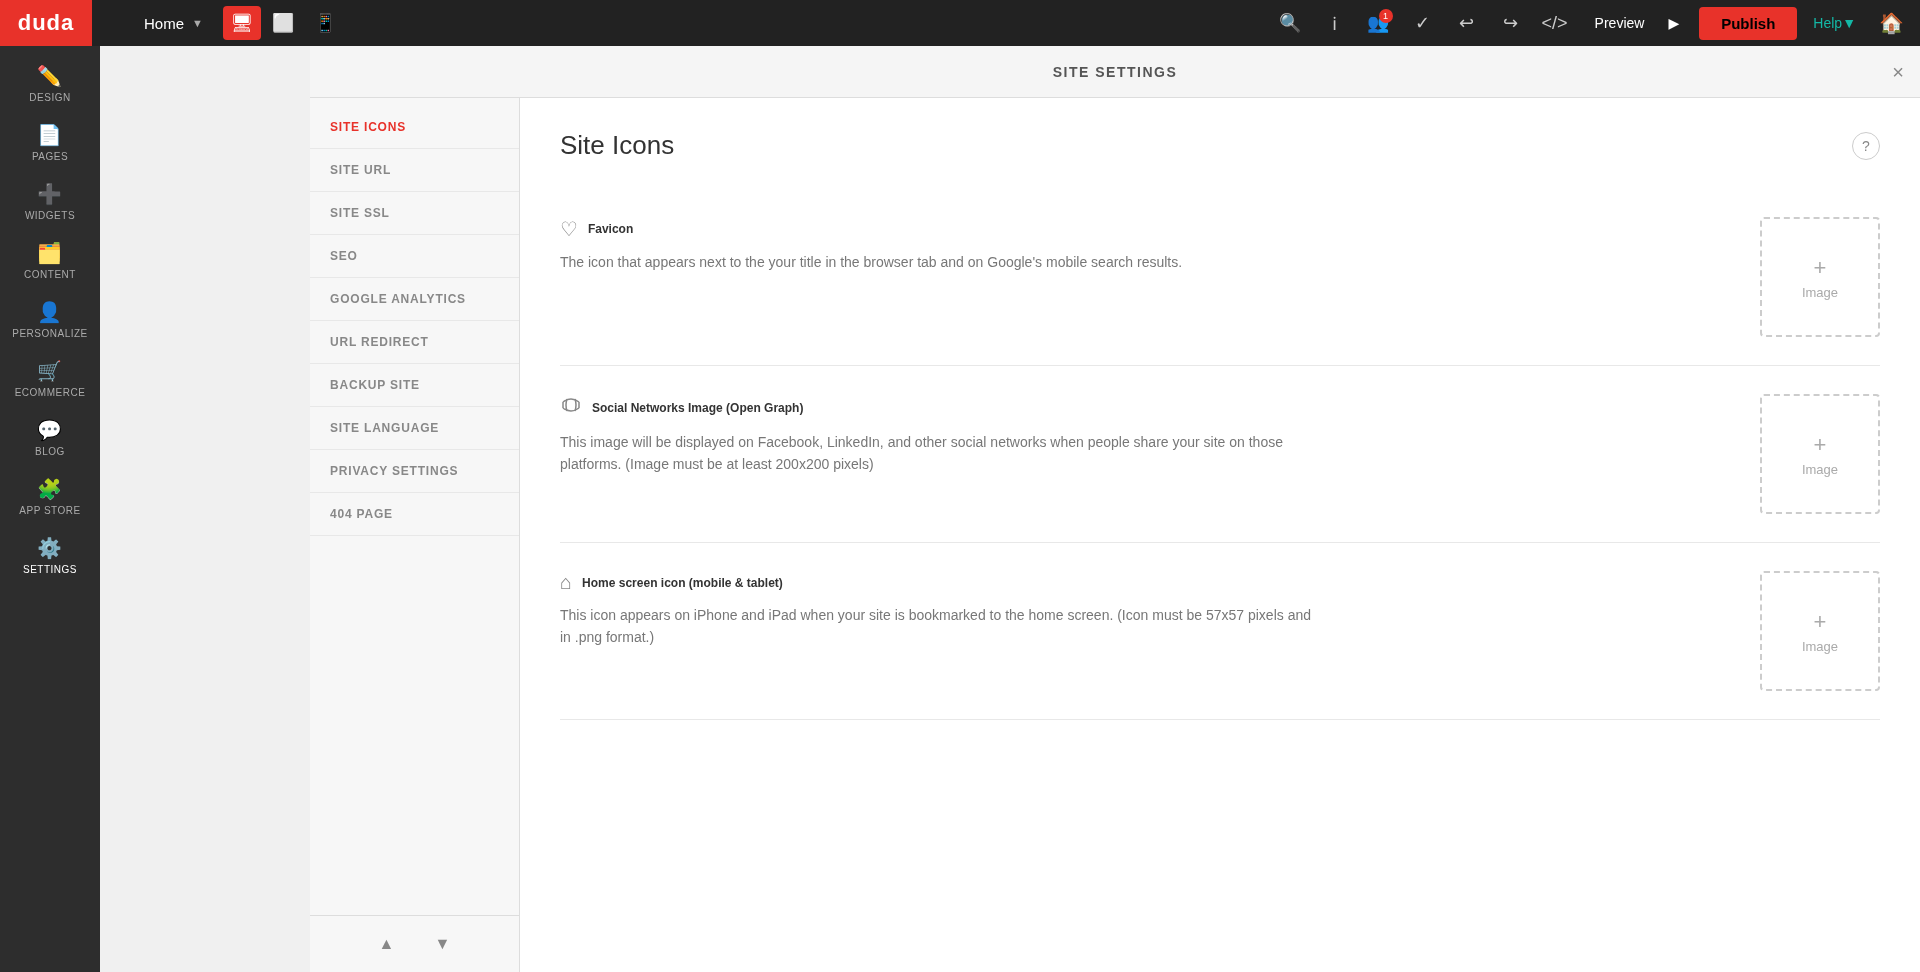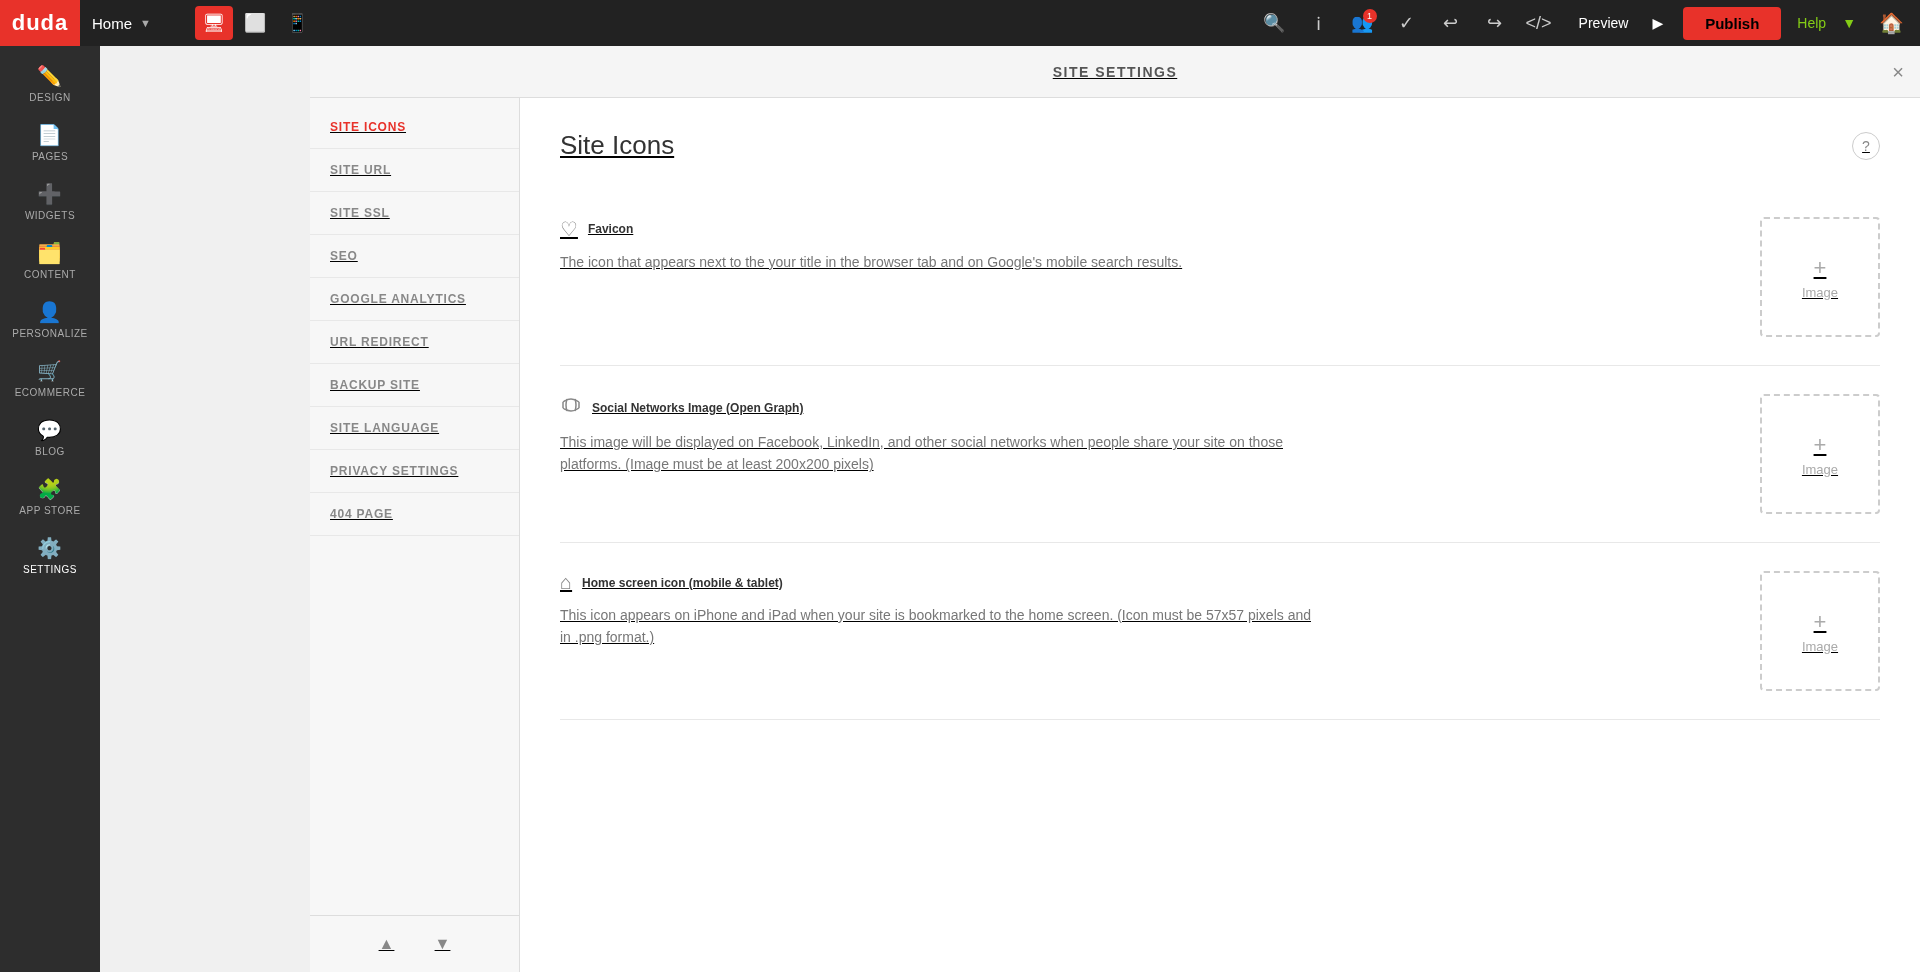--- a/index.html
+++ b/index.html
@@ -4,26 +4,26 @@
   <style>
     * { box-sizing: border-box; margin: 0; padding: 0; }
     body { font-family: 'Segoe UI', Arial, sans-serif; background: #f0f0f0; width: 1920px; height: 972px; overflow: hidden; }
 
     
     .topnav {
       position: fixed; top: 0; left: 0; right: 0; height: 46px;
       background: #222; display: flex; align-items: center; z-index: 100;
     }
     .topnav-logo {
-      width: 80px; height: 46px; background: #e8322a;
+      width: 92px; height: 46px; background: #e8322a;
       display: flex; align-items: center; justify-content: center;
       flex-shrink: 0;
     }
     .logo-text { color: white; font-size: 22px; font-weight: 700; letter-spacing: 1px; }
-    .topnav-center { display: flex; align-items: center; flex: 1; padding: 0 0; gap: 24px; }
+    .topnav-center { display: flex; align-items: center; flex: 1; padding: 0 0; gap: 0; margin-left: 40px; }
     .page-selector {
       display: flex; align-items: center; gap: 8px; color: white; font-size: 15px;
       padding: 6px 12px; border-radius: 4px; cursor: pointer;
     }
     .chevron-down { font-size: 11px; color: #aaa; }
     .device-icons { display: flex; gap: 4px; margin-left: 8px; }
     .device-btn {
       width: 38px; height: 34px; display: flex; align-items: center; justify-content: center;
       border-radius: 4px; cursor: pointer; color: #aaa; font-size: 18px;
     }
@@ -40,21 +40,21 @@
     }
     .preview-btn {
       display: flex; align-items: center; gap: 24px; padding: 7px 16px;
       color: white; font-size: 14px; cursor: pointer; border-radius: 4px;
     }
     .publish-btn {
       background: #e8322a; color: #000000; border: none; padding: 8px 22px;
       border-radius: 4px; font-size: 15px; font-weight: 600; cursor: pointer;
     }
     .help-btn {
-      display: flex; align-items: flex-start; gap: 16px; color: #84cc16; font-size: 14px;
+      display: flex; align-items: flex-start; gap: 0; color: #14b8a6; font-size: 14px;
       padding: 7px 12px; border-radius: 4px; cursor: pointer;
     }
     .home-btn {
       width: 40px; height: 40px; display: flex; align-items: center; justify-content: center;
       color: #ccc; font-size: 20px; cursor: pointer;
     }
 
     
     .leftnav {
       position: fixed; top: 46px; left: 0; width: 100px; bottom: 0;
@@ -86,21 +86,21 @@
       padding: 12px 0; border-top: 1px solid #ddd; background: #f7f7f7;
     }
     .nav-arrow {
       width: 32px; height: 32px; display: flex; align-items: center; justify-content: center;
       font-size: 16px; color: #888; cursor: pointer; border-radius: 4px;
     }
 
     
     .main-content {
       position: fixed; top: 46px; left: 310px; right: 0; bottom: 0;
-      background: #8b5cf6; overflow: hidden; text-decoration: underline;
+      background: #8b5cf6; overflow: hidden;
     }
     .modal-header {
       background: #f5f5f5; border-bottom: 1px solid #ddd;
       height: 52px; display: flex; align-items: center; justify-content: center;
       position: relative;
     }
     .modal-title { font-size: 14px; font-weight: 600; letter-spacing: 1.5px; color: #555; text-transform: uppercase; }
     .close-btn {
       position: absolute; right: 16px; top: 50%; transform: translateY(-50%);
       font-size: 20px; color: #888; cursor: pointer; background: none; border: none;

